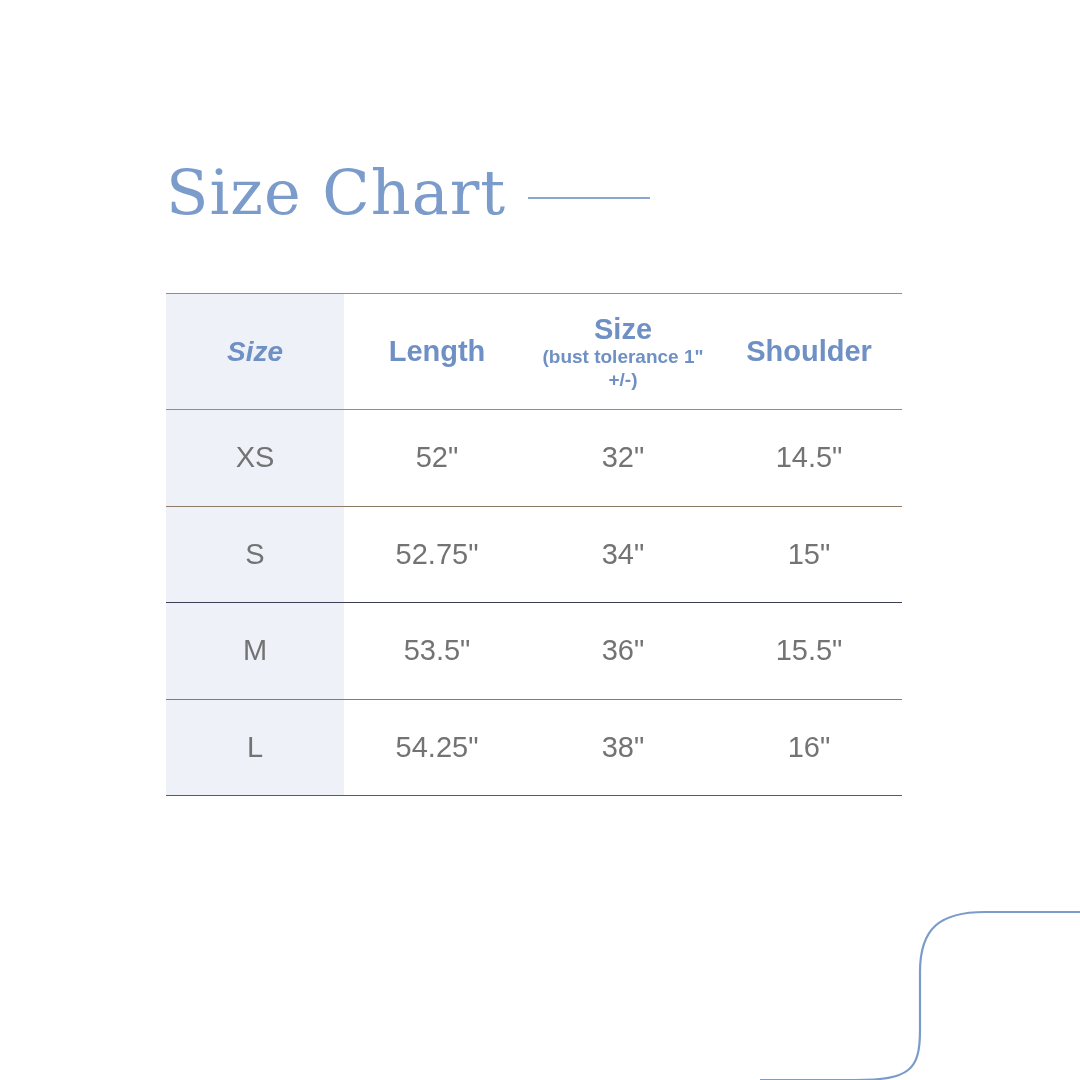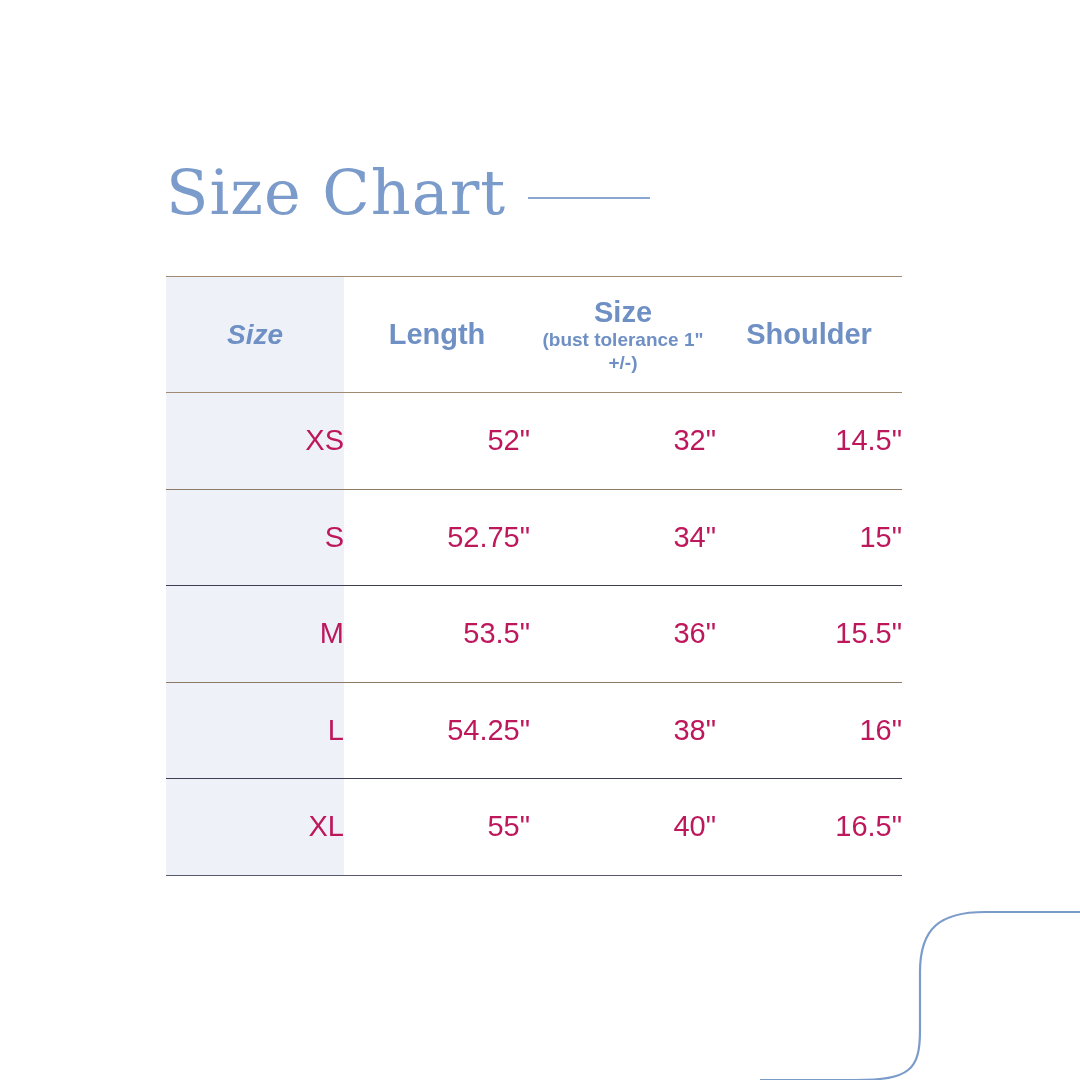--- a/index.html
+++ b/index.html
@@ -44,21 +44,21 @@
     width: 122px;
     height: 2px;
     background: #8aa7d2;
     margin-top: 10px;
   }
 
   
   .table-wrap {
     position: absolute;
     left: 166px;
-    top: 276px;
+    top: 293px;
     width: 736px;
   }
   table.size-chart {
     border-collapse: collapse;
     width: 736px;
     table-layout: fixed;
   }
   table.size-chart col.c-size { width: 178px; }
   table.size-chart col.c-len  { width: 186px; }
   table.size-chart col.c-bust { width: 186px; }
@@ -92,23 +92,22 @@
   .head-plain .sub {
     font-size: 19px;
     display: block;
     font-weight: bold;
   }
 
   
   .size-chart tbody td {
     height: 95.5px;
     font-size: 29px;
-    color: #be185d;
+    color: #737373;
     border-bottom: 1.4px solid #8d7a66;
-    text-align: right;
   }
   .size-chart tbody tr:nth-child(2) td,
   .size-chart tbody tr:nth-child(4) td {
     border-bottom: 1.4px solid #3d3f52;
   }
   .size-chart tbody tr:last-child td {
     border-bottom: 1.6px solid #585a6b;
   }
   .cell-size {
     background: #eef2f8;
@@ -173,26 +172,20 @@
           <td>53.5"</td>
           <td>36"</td>
           <td>15.5"</td>
         </tr>
         <tr>
           <td class="cell-size">L</td>
           <td>54.25"</td>
           <td>38"</td>
           <td>16"</td>
         </tr>
-        <tr>
-          <td class="cell-size">XL</td>
-          <td>55"</td>
-          <td>40"</td>
-          <td>16.5"</td>
-        </tr>
       </tbody>
     </table>
   </div>
 
   <svg class="swoosh" viewBox="0 0 320 170">
     <path d="M0 170 H 95 C 150 170 160 160 160 120 L 160 62 C 160 18 180 2 225 2 L 320 2" fill="none" stroke="#7b9bcb" stroke-width="2.2" stroke-linecap="round"></path>
   </svg>
 
 </div>
 

